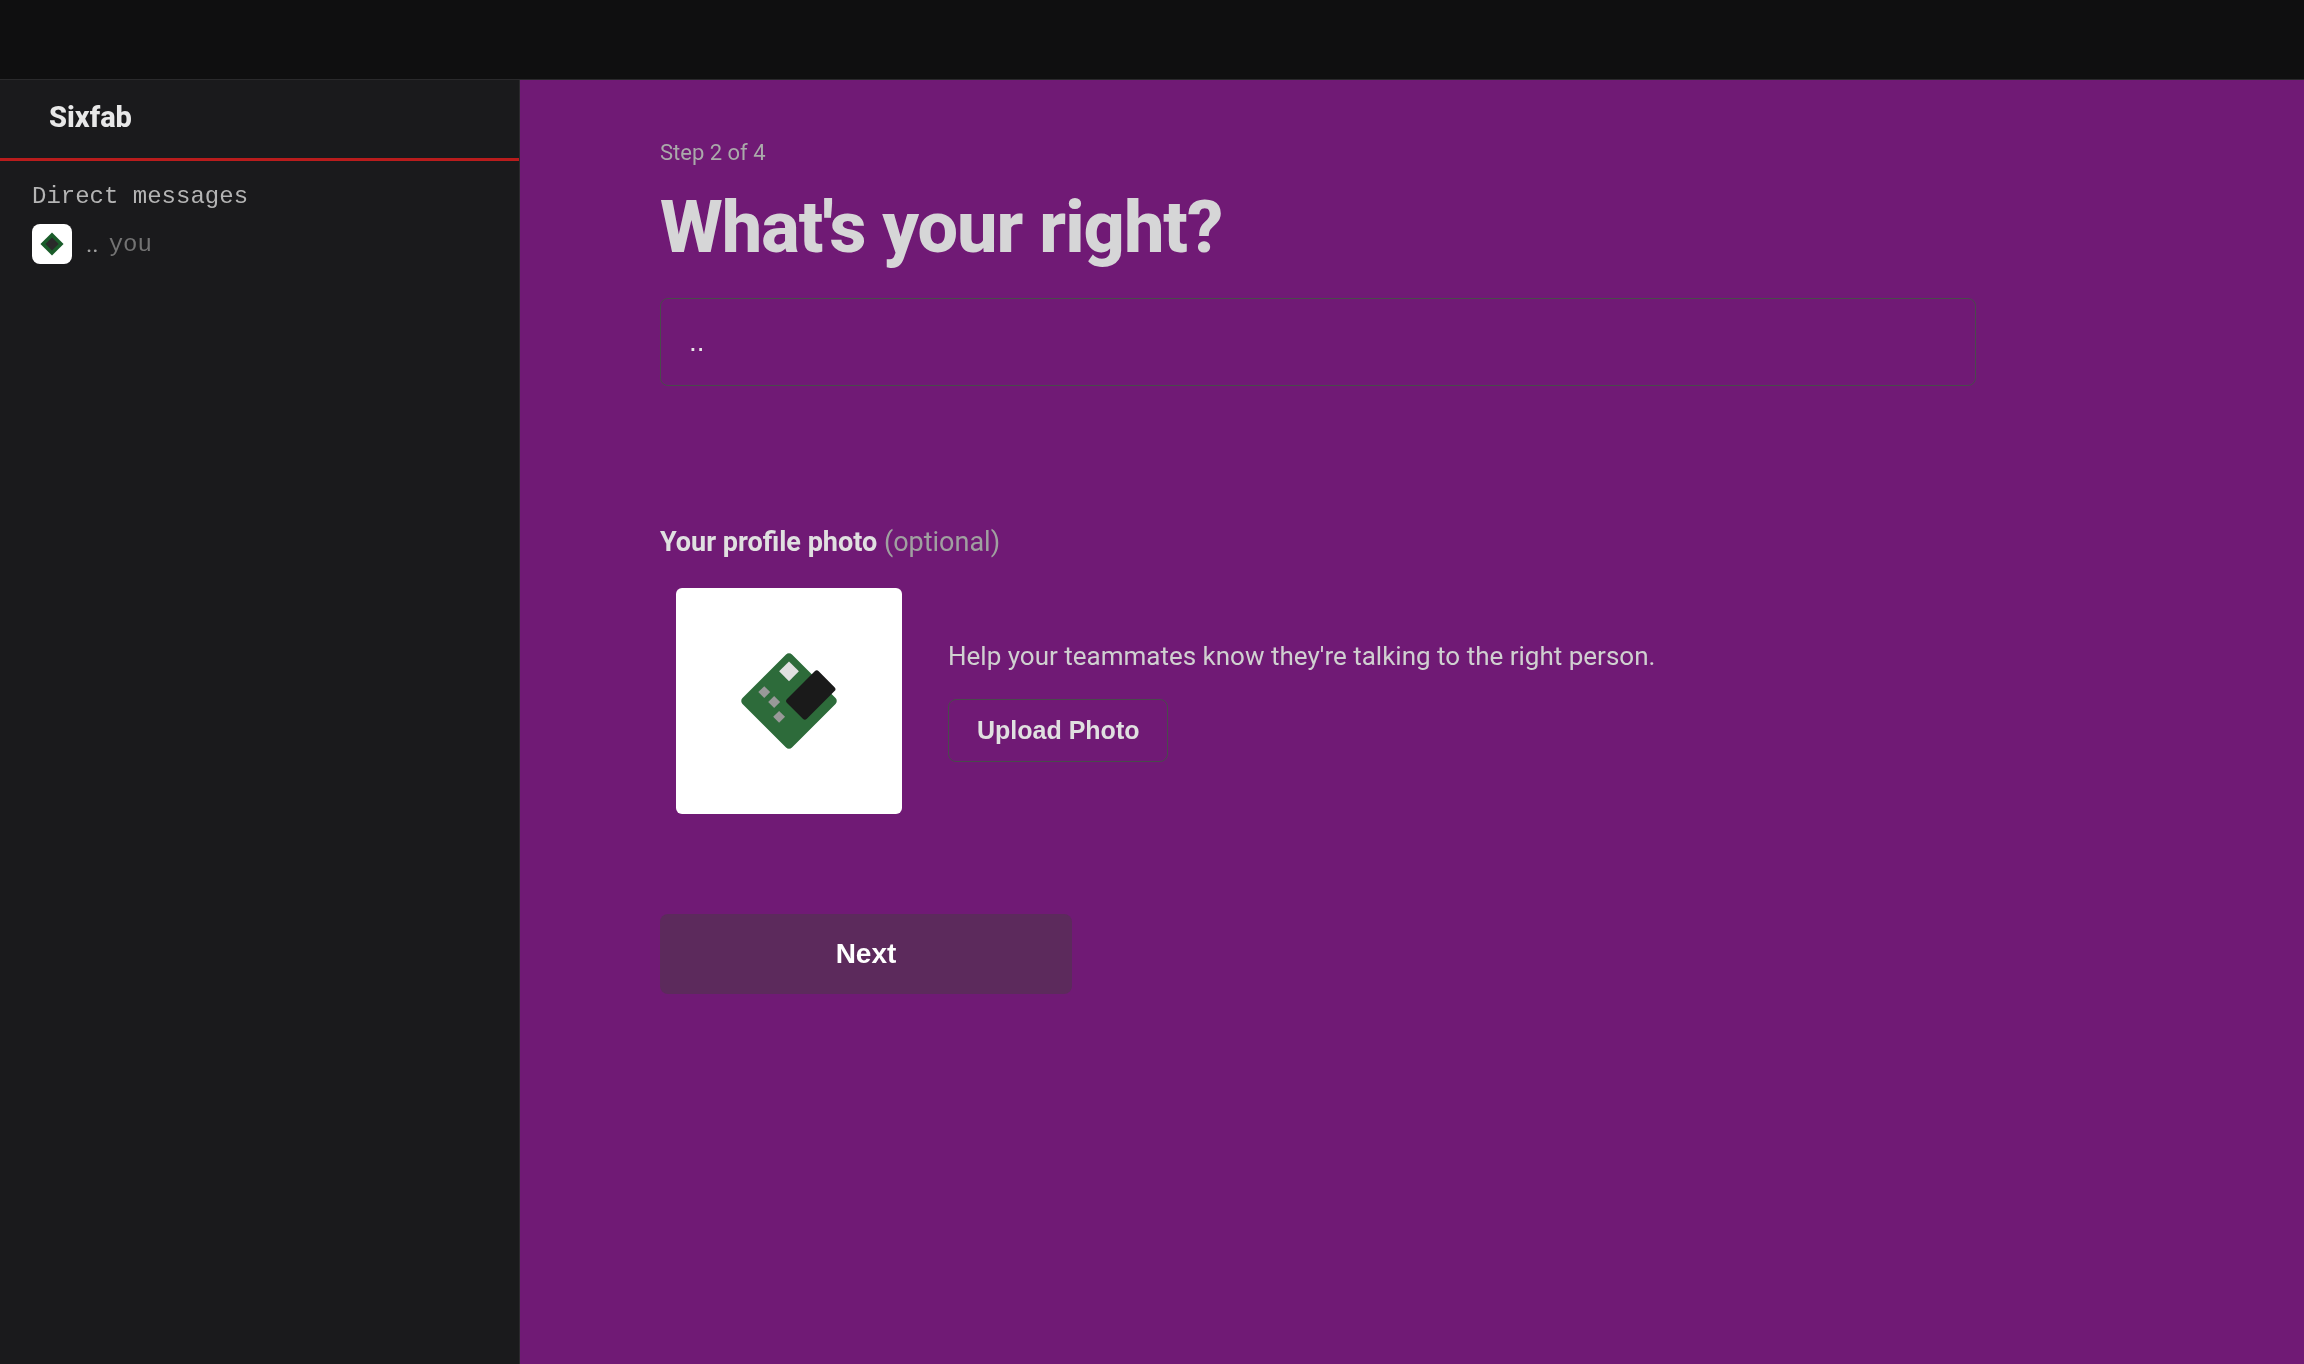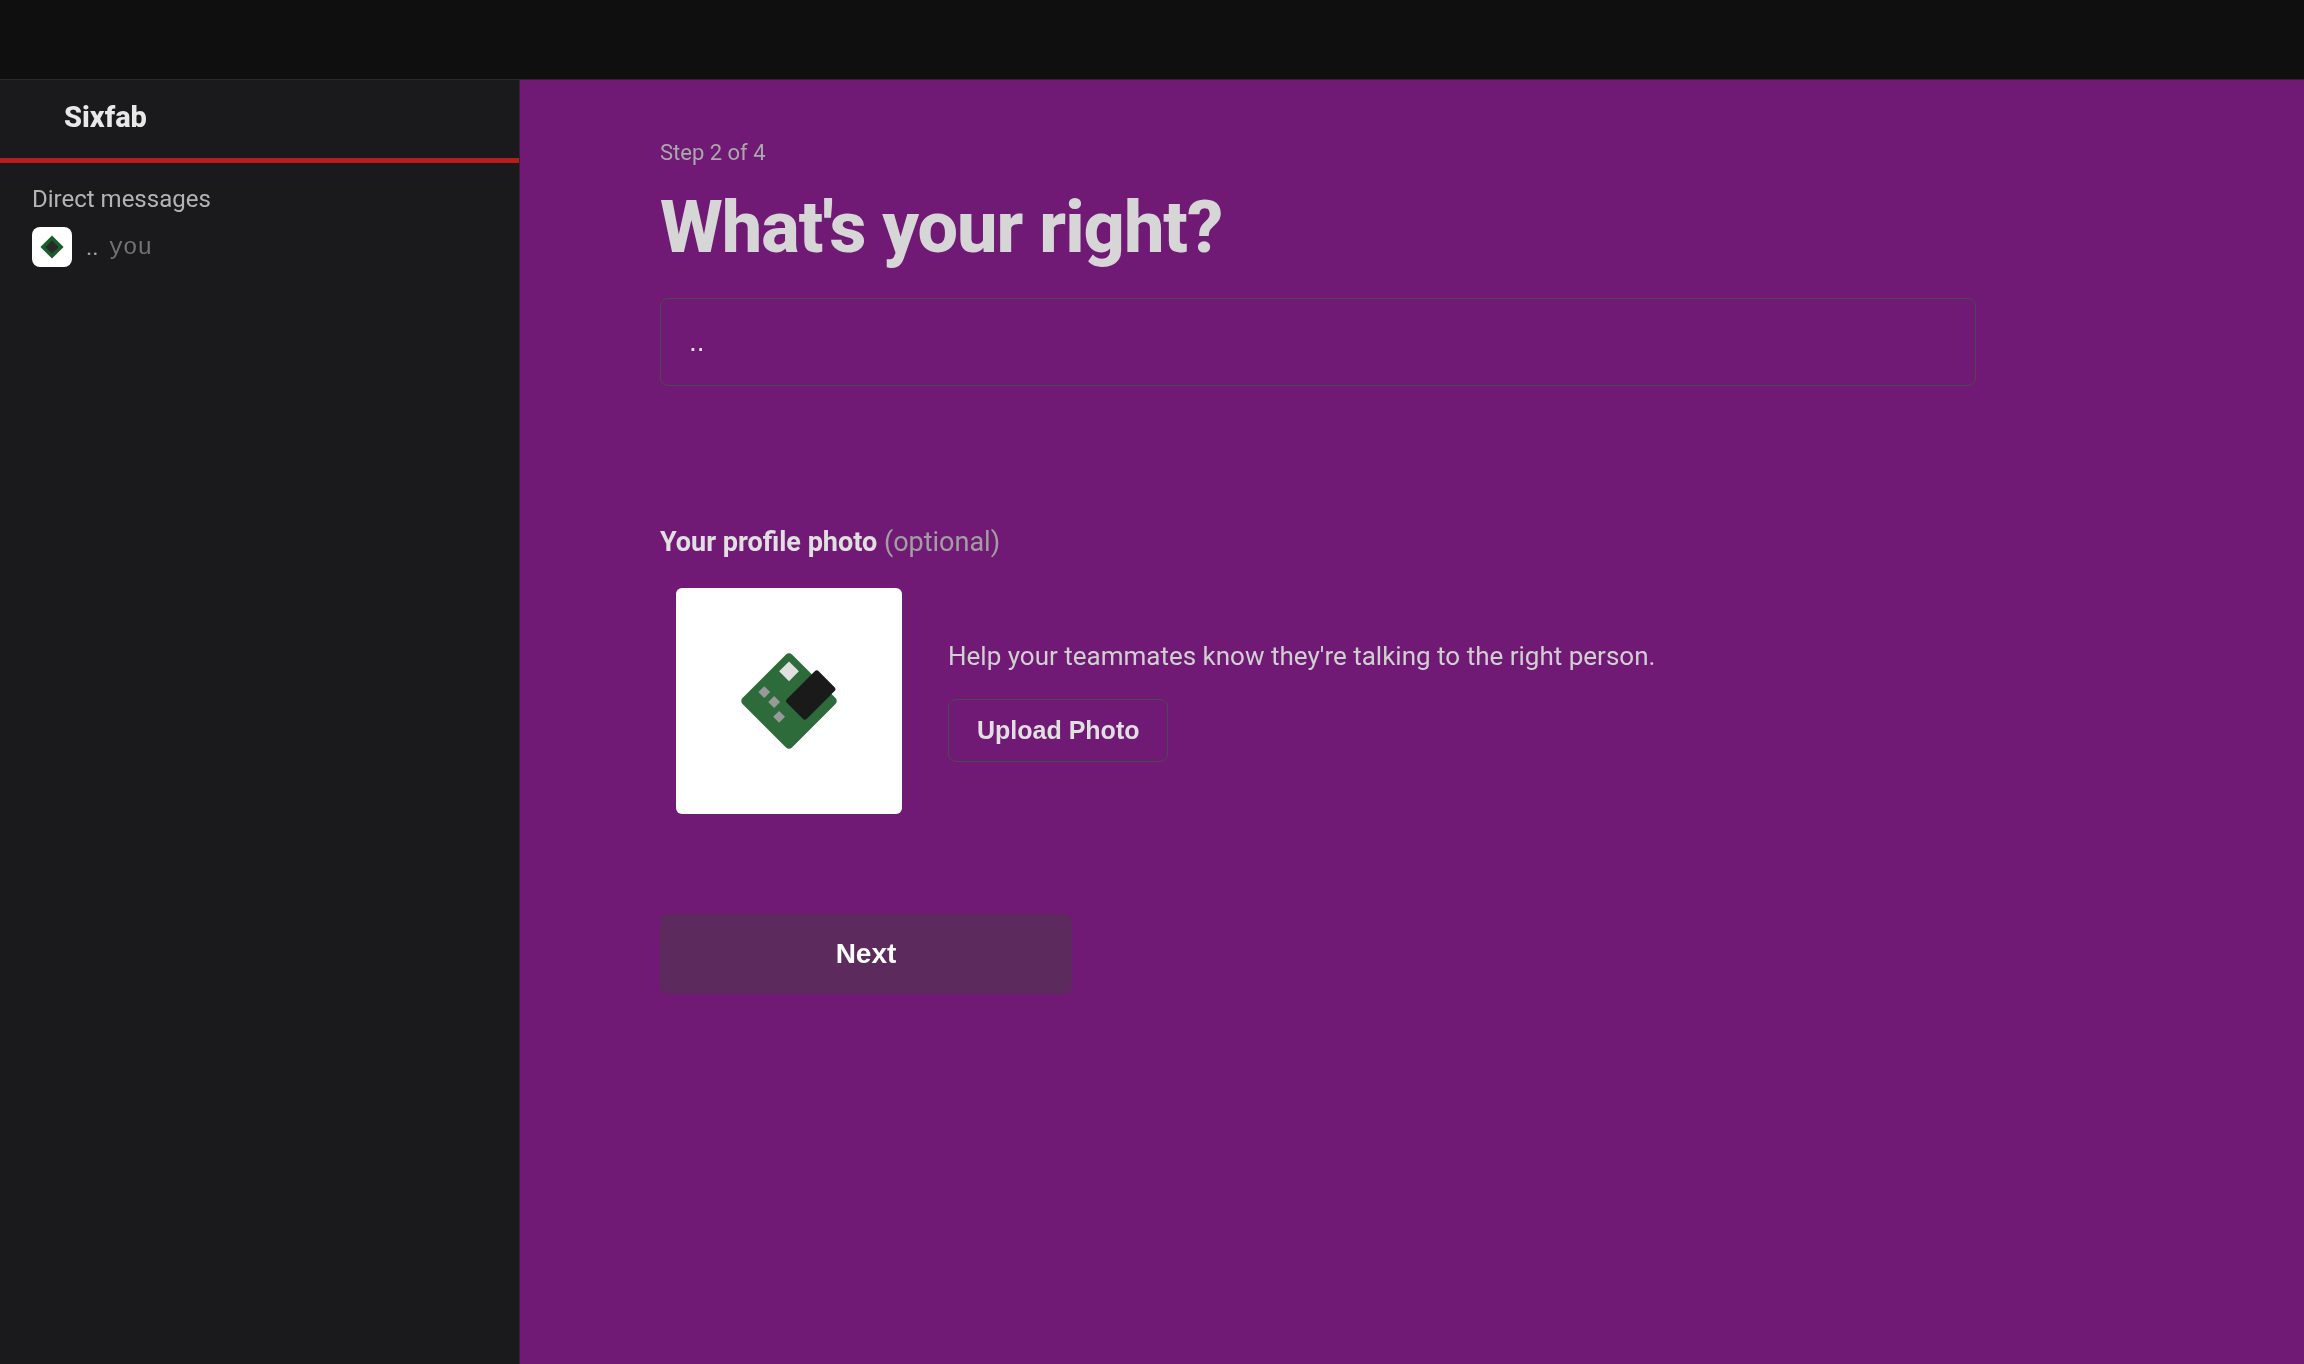--- a/index.html
+++ b/index.html
@@ -29,38 +29,39 @@
     }
     
     .sidebar {
       width: 520px;
       background-color: #1a1a1c;
       border-right: 1px solid #2a2a2c;
       padding: 0;
     }
     
     .workspace-header {
-      padding: 20px 40px 24px 64px;
-      border-bottom: 5px solid #b91c1c;
+      padding: 20px 40px 24px 49px;
+      border-bottom: 3px solid #b91c1c;
     }
     
     .workspace-name {
       font-size: 29px;
       font-weight: 800;
       color: #e8e8e8;
     }
     
     .sidebar-section {
       padding: 22px 32px 0 32px;
     }
     
     .sidebar-section-title {
       font-size: 24px;
       color: #b4b4b4;
       font-weight: 400;
+      font-family: Liberation Mono, monospace;
     }
     
     .dm-item {
       display: flex;
       align-items: center;
       padding: 14px 0 0 0;
     }
     
     .dm-avatar {
       width: 40px;

